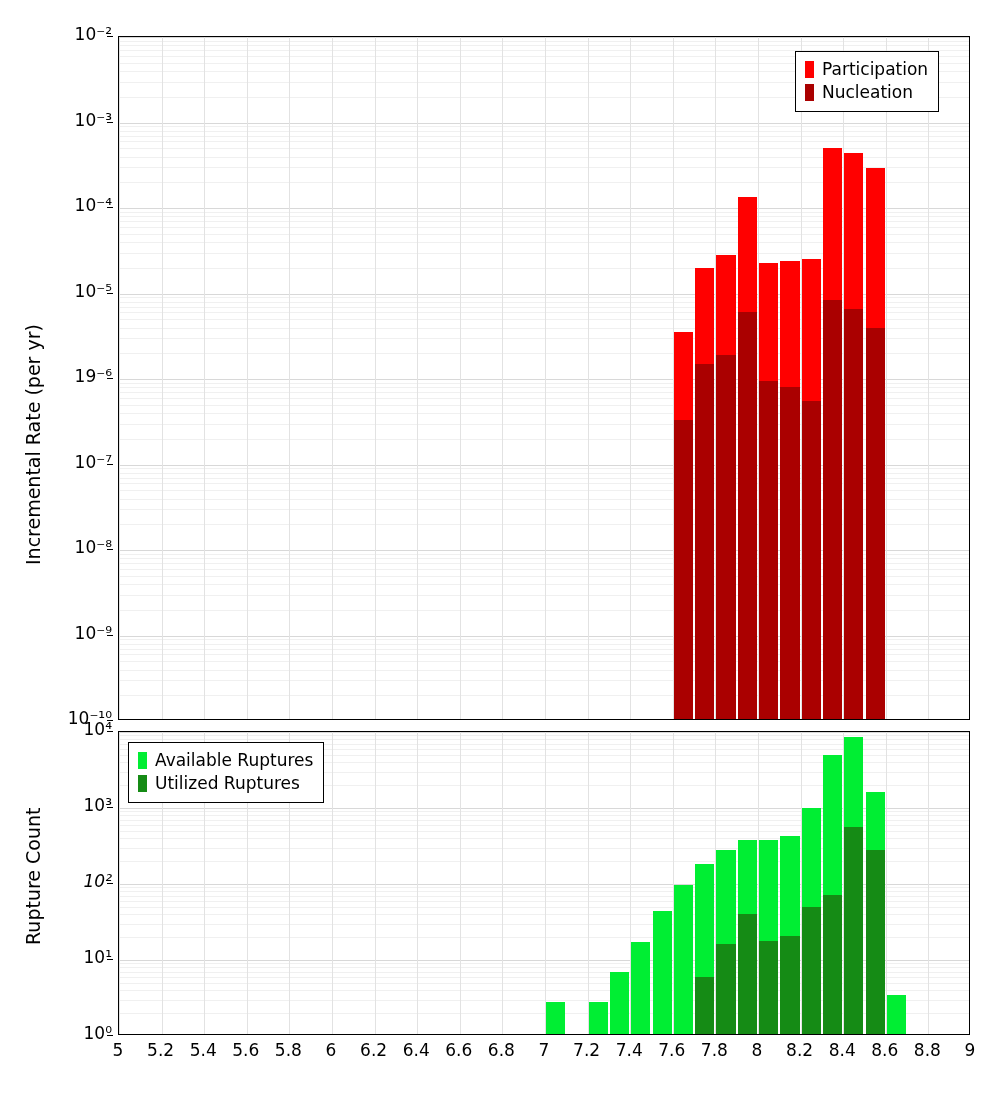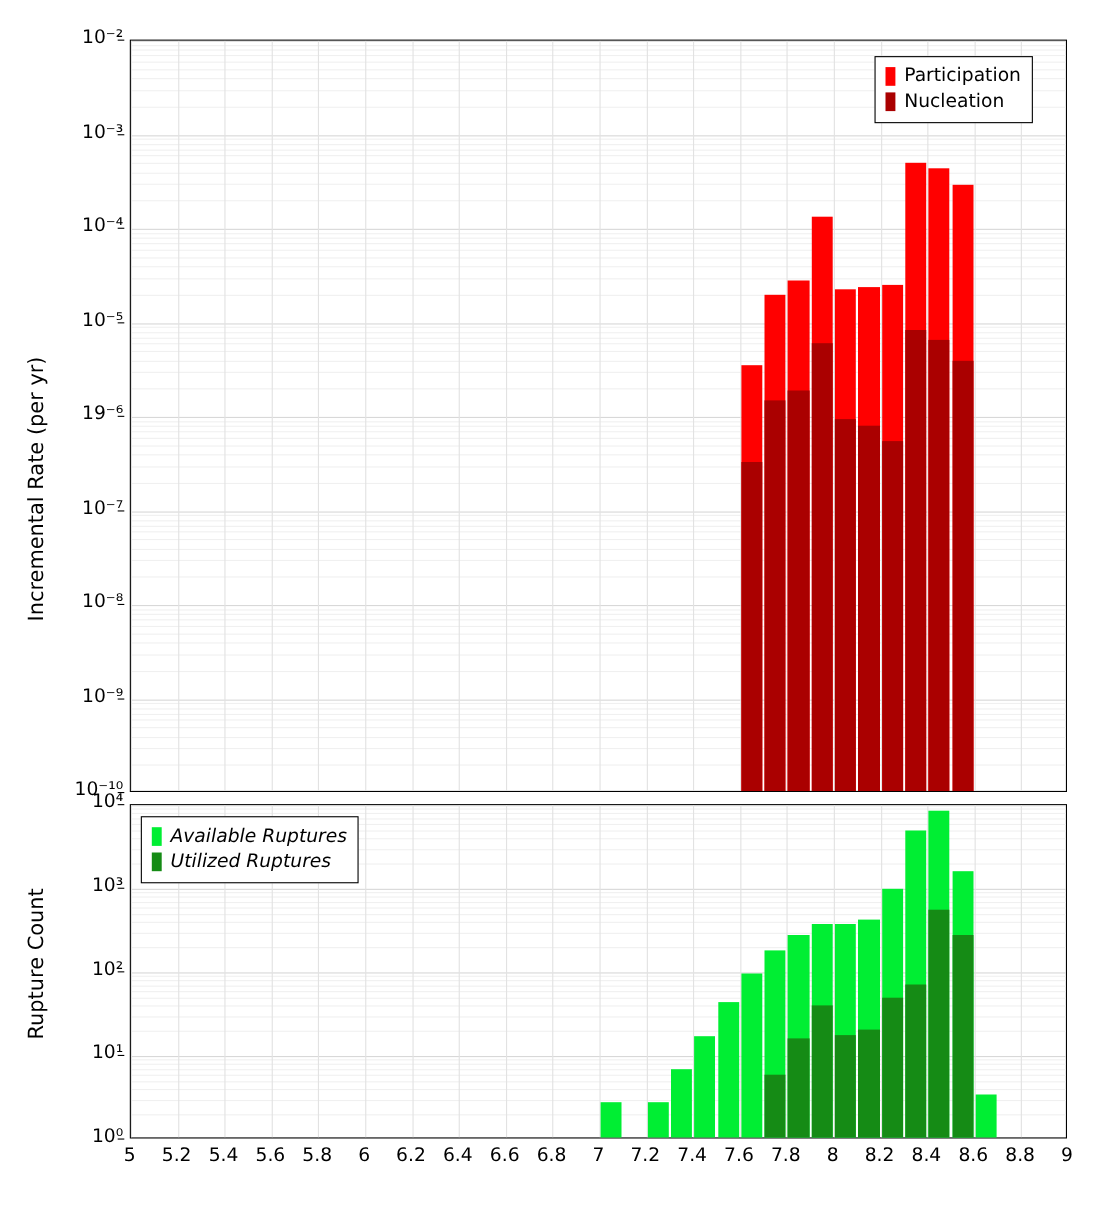--- a/index.html
+++ b/index.html
@@ -123,21 +123,21 @@
 
   
   .legend {
     position: absolute;
     background: #ffffff;
     border: 1px solid #000000;
     padding: 6px 10px 7px 9px;
     box-sizing: border-box;
   }
   #legend-top { left: 795px; top: 51px; }
-  #legend-bottom { left: 128px; top: 742px; font-style: italic; }
+  #legend-bottom { left: 128px; top: 742px; }
   .legend-row {
     display: flex;
     align-items: center;
     height: 23px;
   }
   .legend-swatch {
     width: 9px;
     height: 17px;
     margin-right: 8px;
     flex: 0 0 auto;
@@ -395,21 +395,21 @@
         <div class="bar" style="left: 725.2px; width: 19.3px; top: 95.1377px; height: 208.862px; background: rgb(21, 139, 21); z-index: 2;"></div>
         <div class="bar" style="left: 746.5px; width: 19.3px; top: 118.016px; height: 185.984px; background: rgb(21, 139, 21); z-index: 2;"></div>
       </div>
   </div>
 
   <div class="ylabels-bottom" id="yticks-bottom">
       <div class="ytick" style="top: 292px; width: 104px;">10⁰</div>
       <div class="tick-mark" style="left: 107px; top: 304px; width: 6px; height: 1px;"></div>
       <div class="ytick" style="top: 216px; width: 104px;">10¹</div>
       <div class="tick-mark" style="left: 107px; top: 228px; width: 6px; height: 1px;"></div>
-      <div class="ytick" style="top: 140px; width: 104px;">10²</div>
+      <div class="ytick" style="top: 140px; width: 104px; font-style: italic;">10²</div>
       <div class="tick-mark" style="left: 107px; top: 152px; width: 6px; height: 1px;"></div>
       <div class="ytick" style="top: 64px; width: 104px;">10³</div>
       <div class="tick-mark" style="left: 107px; top: 76px; width: 6px; height: 1px;"></div>
       <div class="ytick" style="top: -12px; width: 104px;">10⁴</div>
       <div class="tick-mark" style="left: 107px; top: 0px; width: 6px; height: 1px;"></div>
     </div>
   <div class="axis-title-y" id="ylab-bottom">Rupture Count</div>
 
   <div class="legend" id="legend-bottom">
     <div class="legend-row">

